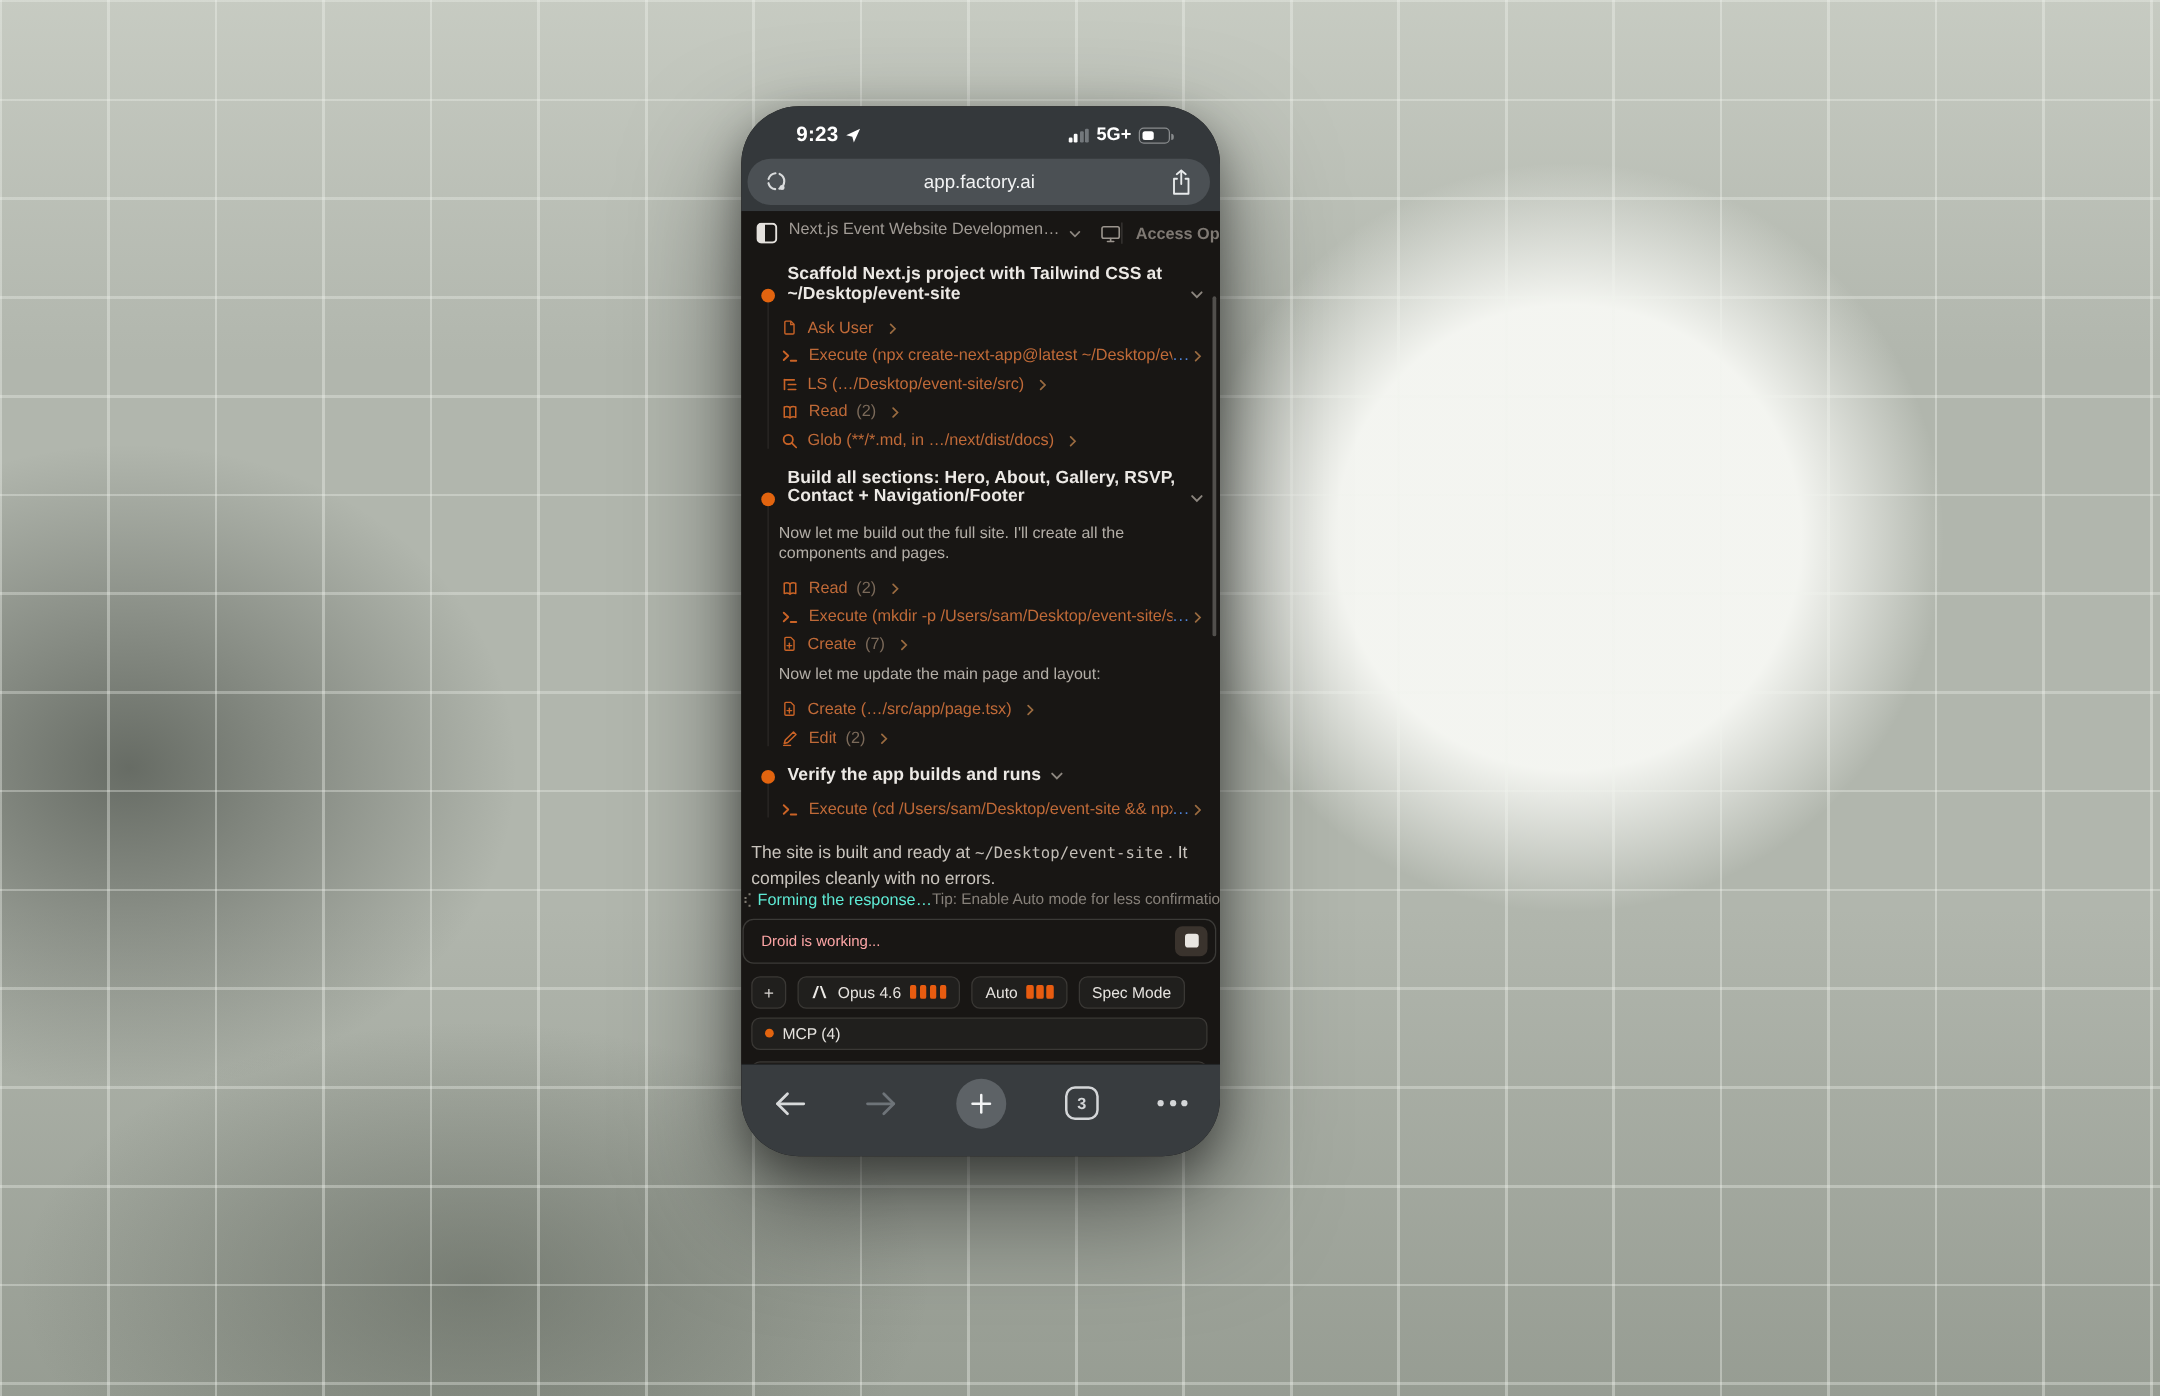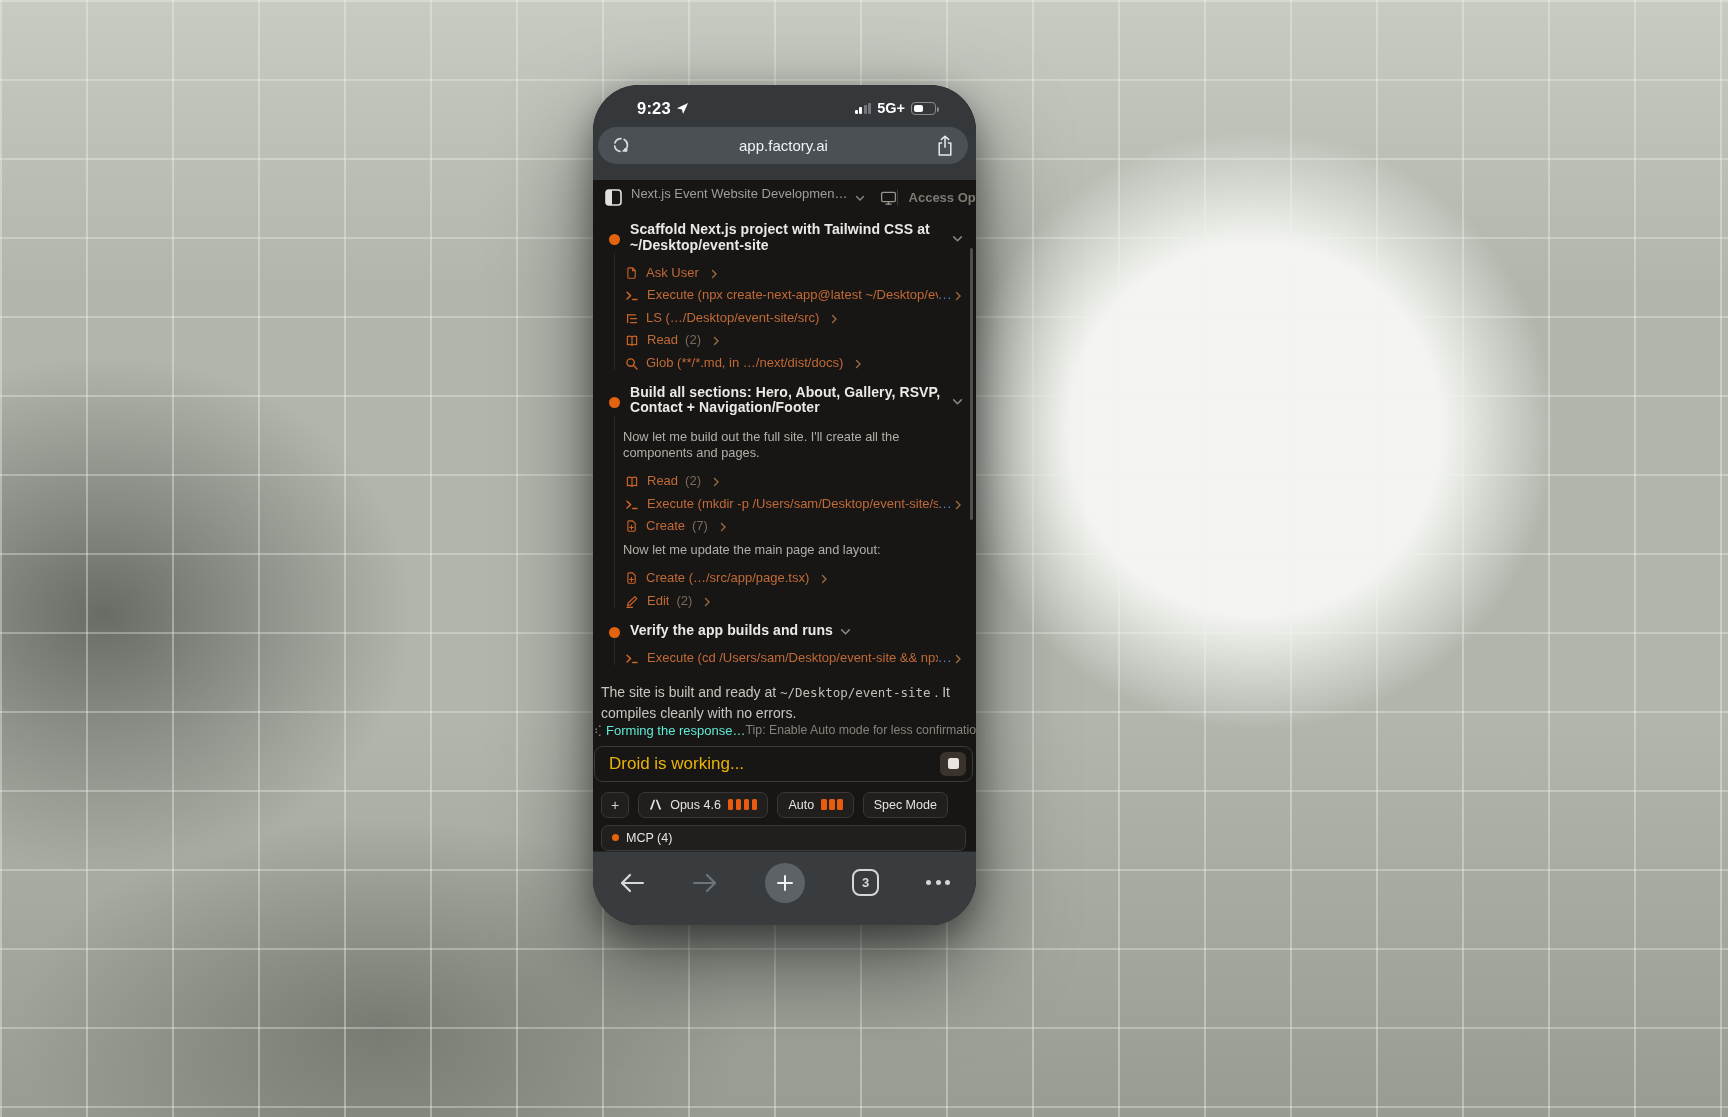--- a/index.html
+++ b/index.html
@@ -31,21 +31,21 @@
       #b1b6ad;
   }
   
   .phone{
     position:absolute;left:593px;top:85px;width:383px;height:840px;
     border-radius:46px;overflow:hidden;display:flex;flex-direction:column;
     background:var(--content-bg);
     box-shadow:0 40px 90px rgba(0,0,0,.5),0 12px 32px rgba(0,0,0,.35);
   }
   
-  .chrome-top{height:95px;background:var(--chrome-bg);flex:none;}
+  .chrome-top{height:84px;background:var(--chrome-bg);flex:none;}
   .status-bar{display:flex;align-items:center;margin:12px 40px 0 44px;height:22px;color:#fff;}
   .sb-time{font-size:16.5px;font-weight:700;letter-spacing:.2px;}
   .sb-loc{margin-left:5px;display:flex;}
   .sb-right{margin-left:auto;display:flex;align-items:center;gap:6px;}
   .sig{display:flex;align-items:flex-end;gap:1.5px;height:11px;}
   .sig i{width:3px;border-radius:1px;background:#73787c;display:block;}
   .sig i.on{background:#fbfbfb;}
   .sb-net{font-size:14.5px;font-weight:600;}
   .batt{position:relative;width:25px;height:13px;border:1px solid #898c8e;border-radius:4px;}
   .batt .fill{position:absolute;left:2px;top:2px;bottom:2px;width:38%;background:#fff;border-radius:2px;}
@@ -58,21 +58,21 @@
   .app-header{height:35px;flex:none;display:flex;align-items:center;padding-left:12px;overflow:hidden;color:#a29c96;}
   .app-title{font-size:13px;margin:0 6px 8px 9px;white-space:nowrap;text-align:right;}
   .hdr-chev{color:#8c867f;display:flex;}
   .monitor{margin-left:14px;display:flex;color:#9a948d;}
   .hdr-div{margin-left:auto;width:1px;height:17px;background:#3b3936;flex:none;}
   .access{margin:0 4px 0 11px;font-size:13px;font-weight:600;color:#7f7973;white-space:nowrap;}
   
   .convo{flex:1;display:flex;flex-direction:column;overflow:hidden;}
   .section{padding:0 10px 0 16px;margin-top:7px;}
   .section + .section{margin-top:15px;}
-  .sec-head{display:flex;align-items:center;position:relative;}
+  .sec-head{display:flex;align-items:flex-end;position:relative;}
   .sec-dot{flex:none;width:11px;height:11px;border-radius:50%;background:var(--accent-orange);margin:4px 0 0 0;}
   .sec-title{flex:1;margin-left:10px;font-size:14px;font-weight:600;line-height:15.5px;color:var(--text-primary);letter-spacing:.1px;}
   .sec-title-chev{flex:none;color:#8c867f;margin:2px 2px 0 8px;display:flex;}
   .chev-inline .sec-title{flex:0 1 auto;}
   .chev-inline .sec-title-chev{margin-left:6px;}
   .sec-body{margin-left:5px;border-left:1px solid #2b2926;padding-top:4px;}
   .tool-row{display:flex;align-items:flex-end;height:22.5px;padding-left:10px;font-size:13px;color:var(--tool-orange);}
   .tool-icon{display:flex;flex:none;margin-right:8px;color:#ca6326;}
   .tool-label{white-space:nowrap;overflow:hidden;}
   .tool-count{color:#7b6a5a;margin-left:7px;}
@@ -83,21 +83,21 @@
   .final-msg{padding:17px 10px 0 8px;font-size:14px;line-height:20px;color:#c9c4bd;}
   .final-msg .code{font-family:"DejaVu Sans Mono","Liberation Mono",monospace;font-size:12.5px;color:#c3beb7;}
   
   .bottom-stack{margin-top:auto;}
   .working-row{display:flex;align-items:center;padding:0 4px 8px 1px;overflow:hidden;white-space:nowrap;}
   .spin-glyph{color:#7d786f;font-size:11px;flex:none;margin-right:4px;font-family:"DejaVu Sans",sans-serif;}
   .working-label{font-size:13px;color:#5eead4;}
   .tip{margin-left:auto;font-size:12.3px;color:var(--text-muted);}
   .composer{padding:0 3px 6px 1px;}
   .input-box{height:36px;border:1px solid #3b3a37;border-radius:9px;display:flex;align-items:center;padding:0 6px 0 14px;}
-  .placeholder{font-size:17px;color:#eab308;}
+  .placeholder{font-size:12px;color:#fca5a5;}
   .stop-btn{margin-left:auto;width:26px;height:24px;border-radius:6px;background:#3a332d;display:flex;align-items:center;justify-content:center;}
   .stop-btn .sq{width:11px;height:11px;border-radius:2.5px;background:#e9e6e1;}
   .btn-row{display:flex;gap:9px;padding:0 7px;margin-top:10px;}
   .btn-row + .btn-row{margin-top:7px;flex-direction:column;}
   .chip{height:26px;border:1px solid var(--button-border);background:var(--button-bg);border-radius:7px;display:flex;align-items:center;padding:0 10px;font-size:12.5px;color:#e6e3df;gap:7px;white-space:nowrap;}
   .chip .bars{display:flex;gap:2.5px;align-items:center;}
   .chip .bars i{width:5.5px;height:11px;border-radius:1.5px;background:#e85c10;display:block;}
   .chip.plus{padding:0 9px;font-size:14px;color:#d6d3cf;}
   .mcp-dot{width:7px;height:7px;border-radius:50%;background:var(--accent-orange);}
   .alogo{display:flex;}

